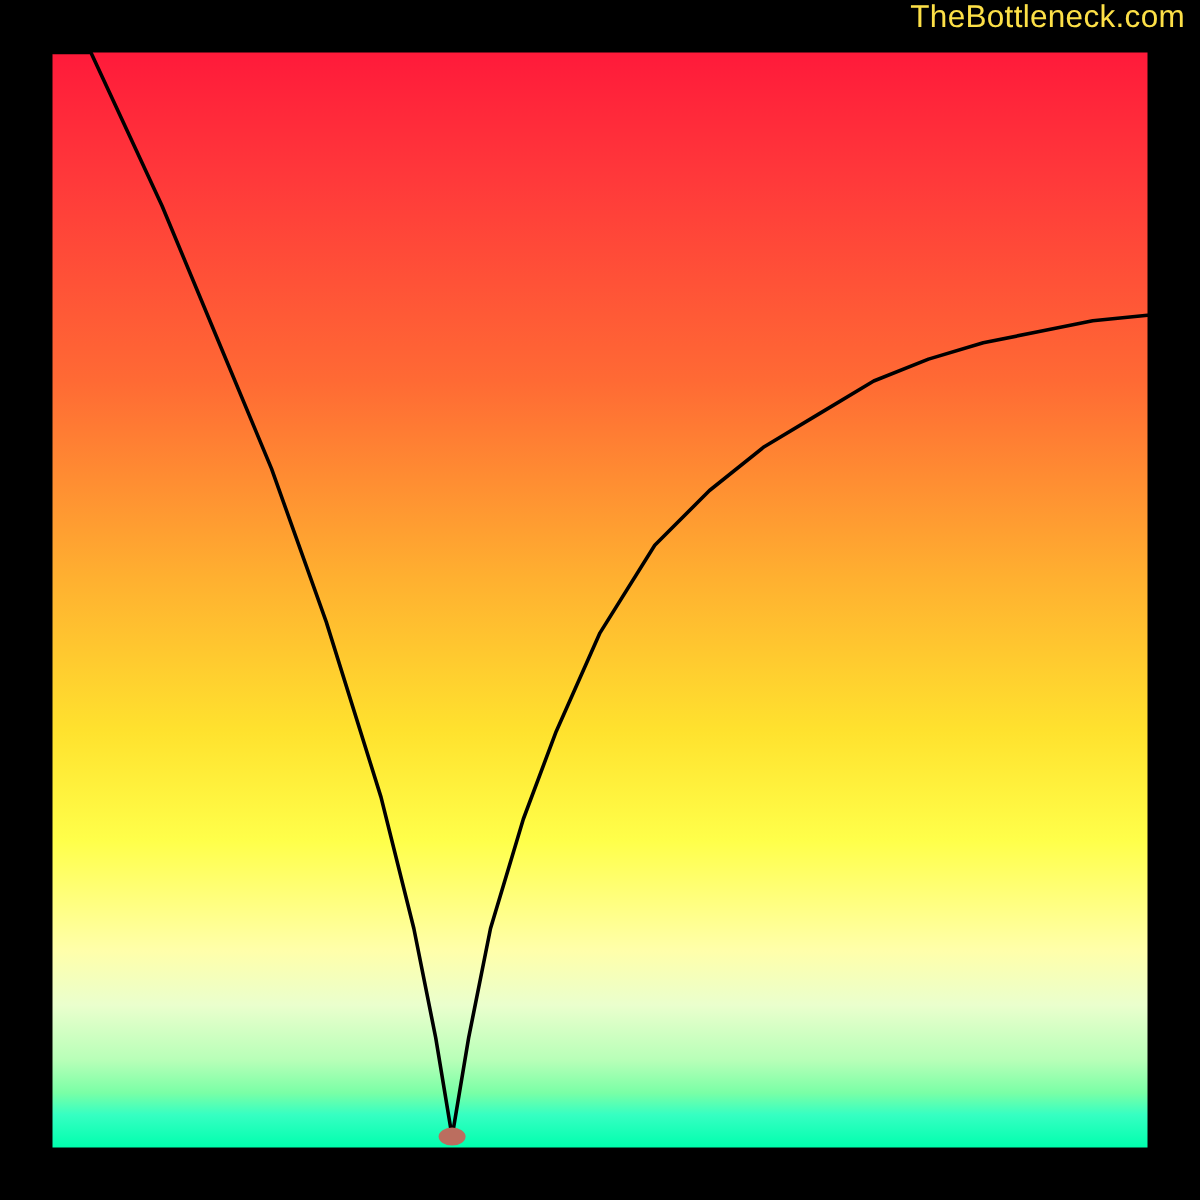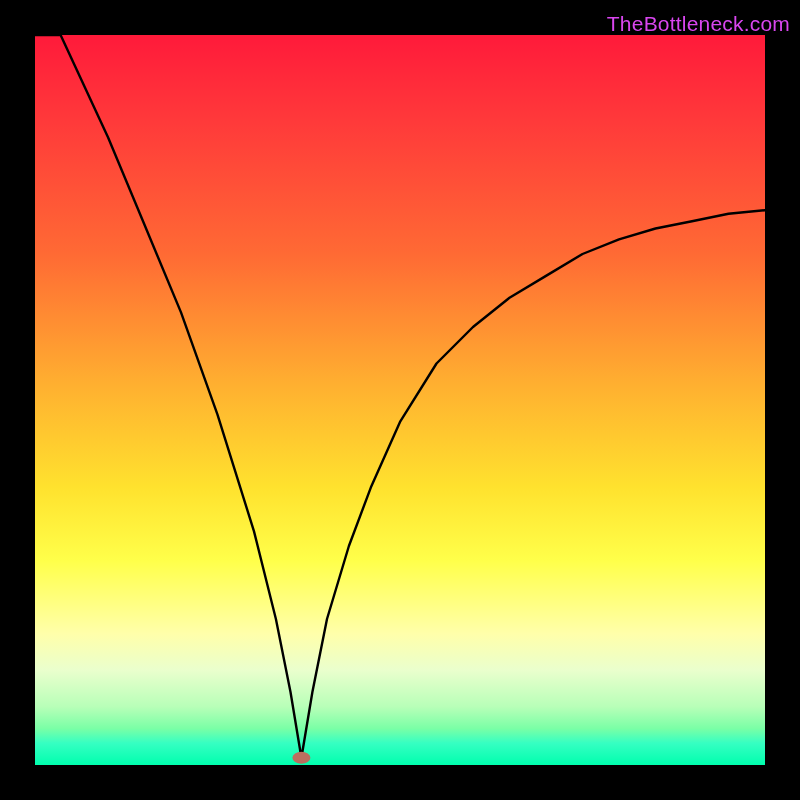--- a/index.html
+++ b/index.html
@@ -41,23 +41,23 @@
   .plot svg {
     position: absolute;
     left: 0;
     top: 0;
     width: 730px;
     height: 730px;
     overflow: visible;
   }
   .watermark {
     position: absolute;
-    top: 12px;
+    top: 0;
     right: 10px;
-    color: #d946ef;
+    color: #fde047;
     font-size: 21px;
     font-weight: 500;
     letter-spacing: 0.2px;
     user-select: none;
   }
 </style>
 </head>
 <body>
 
 <div class="container">

